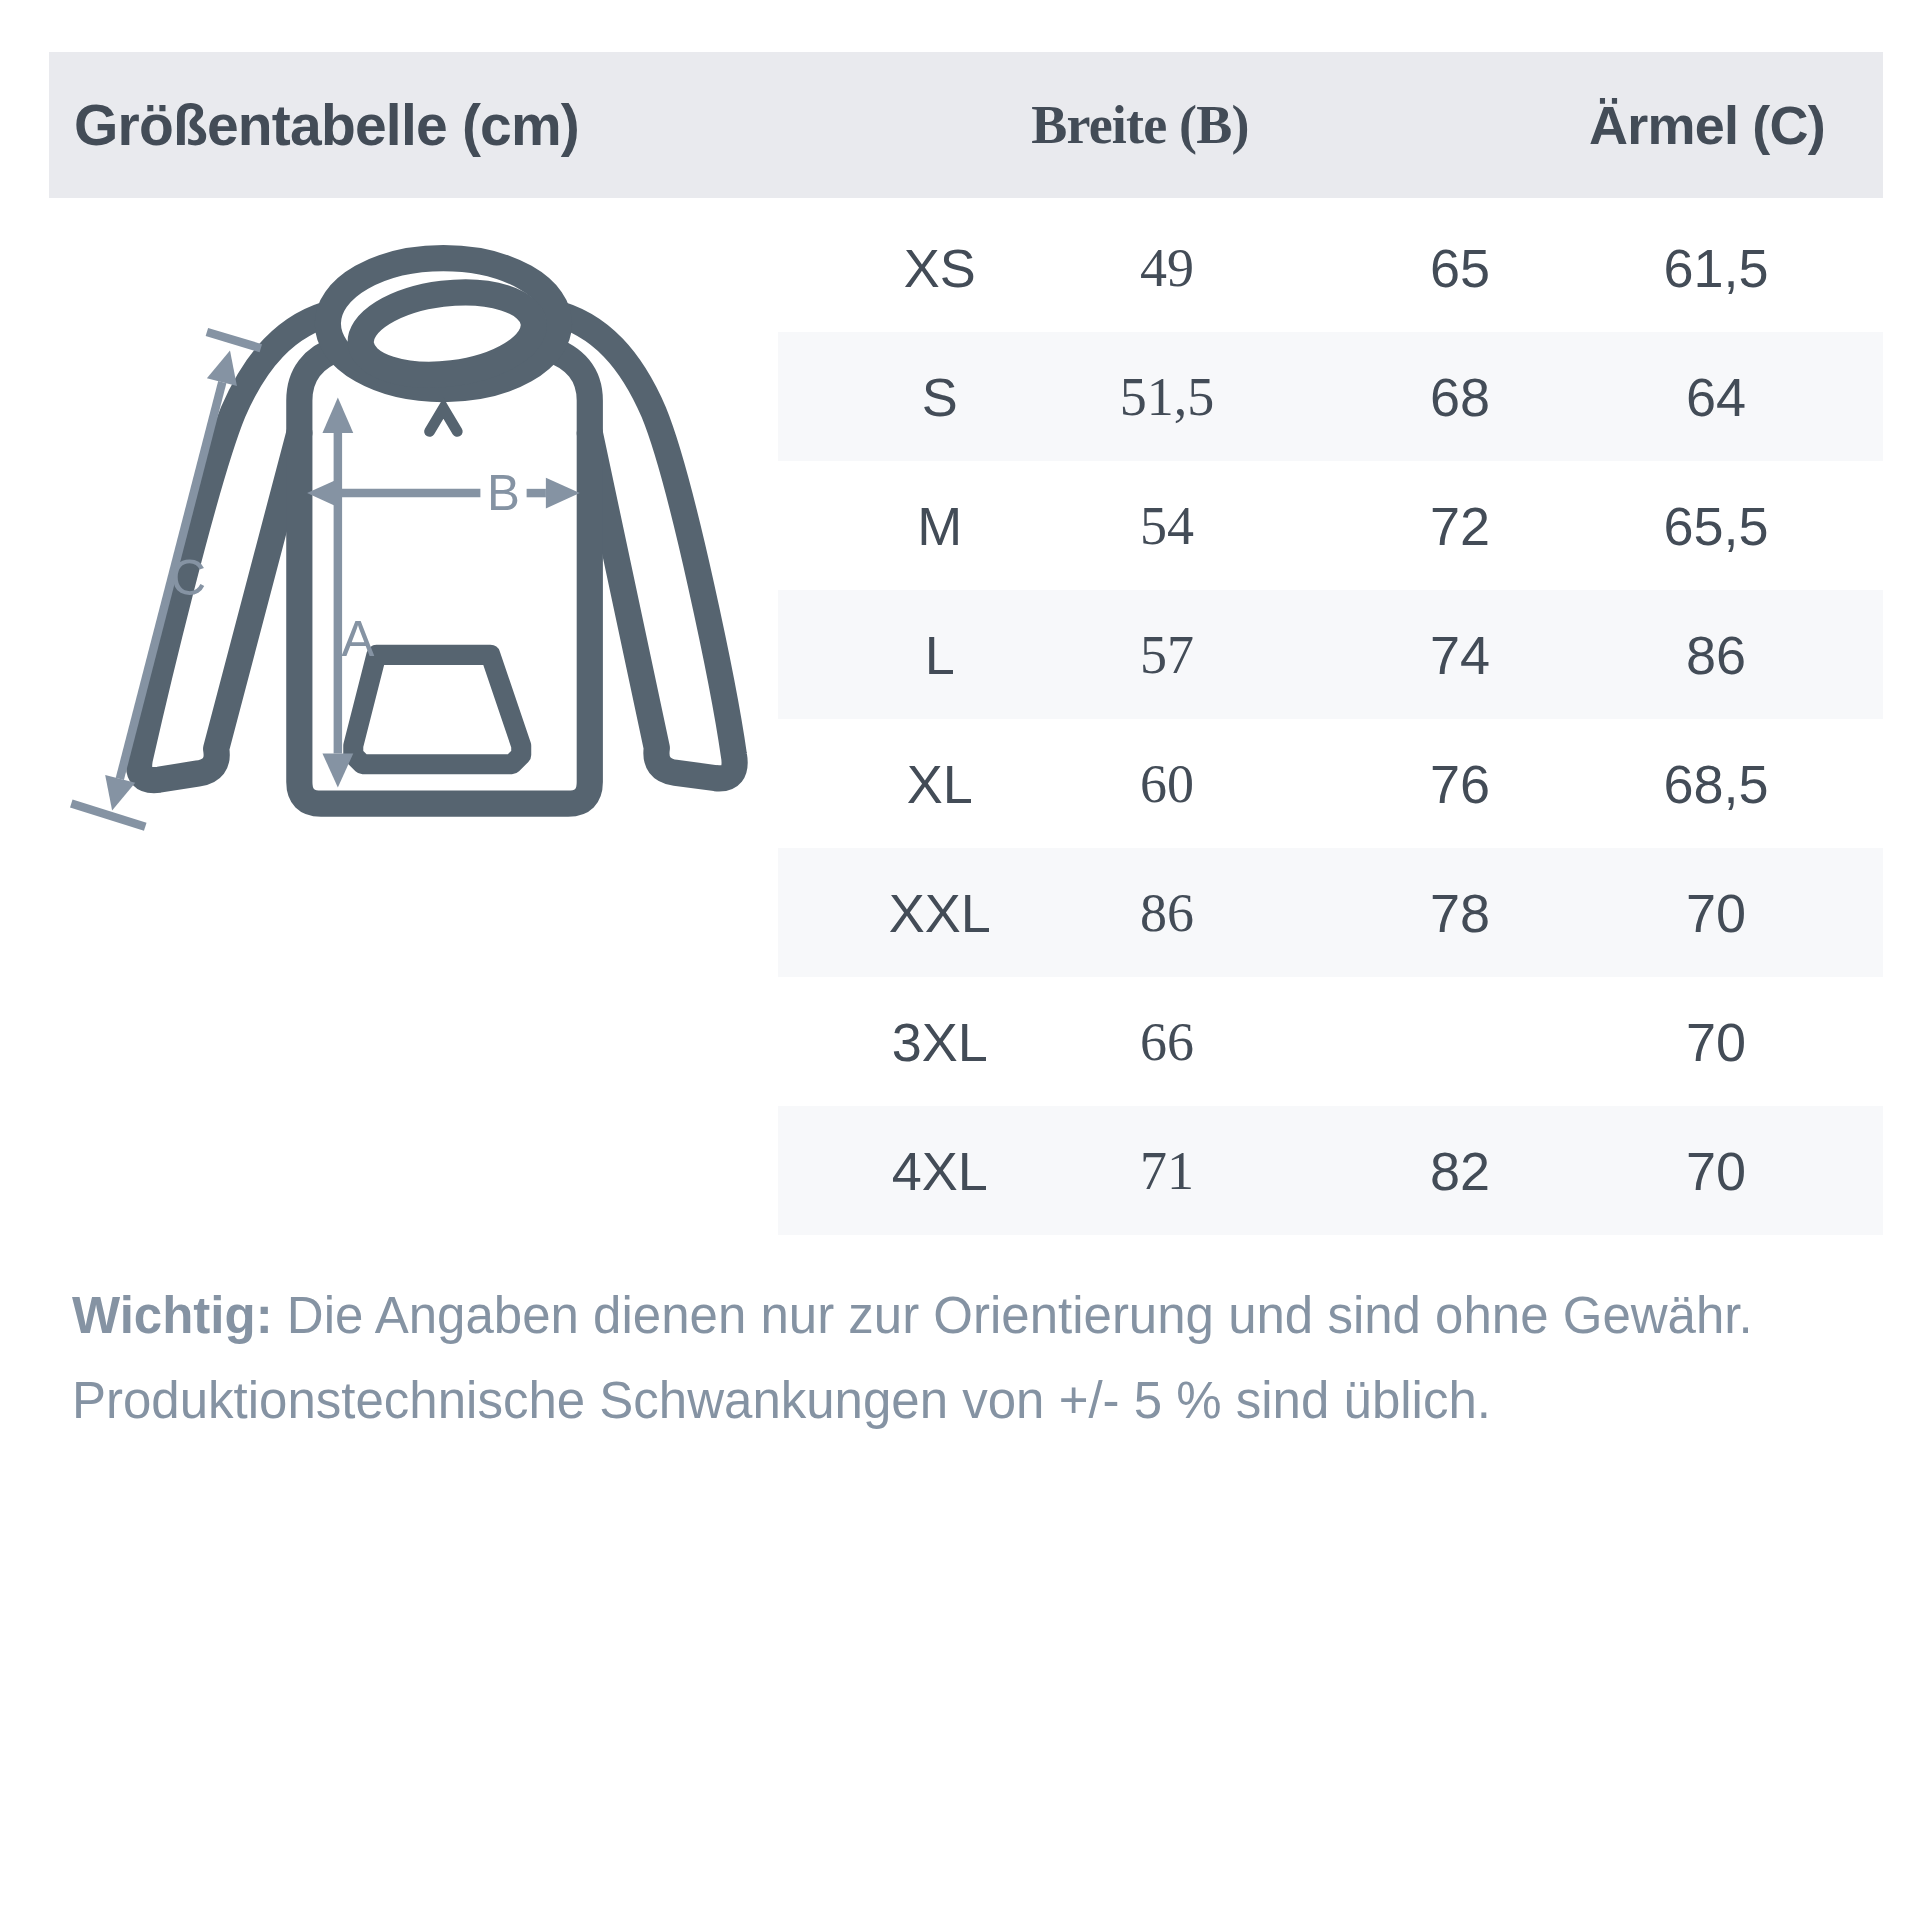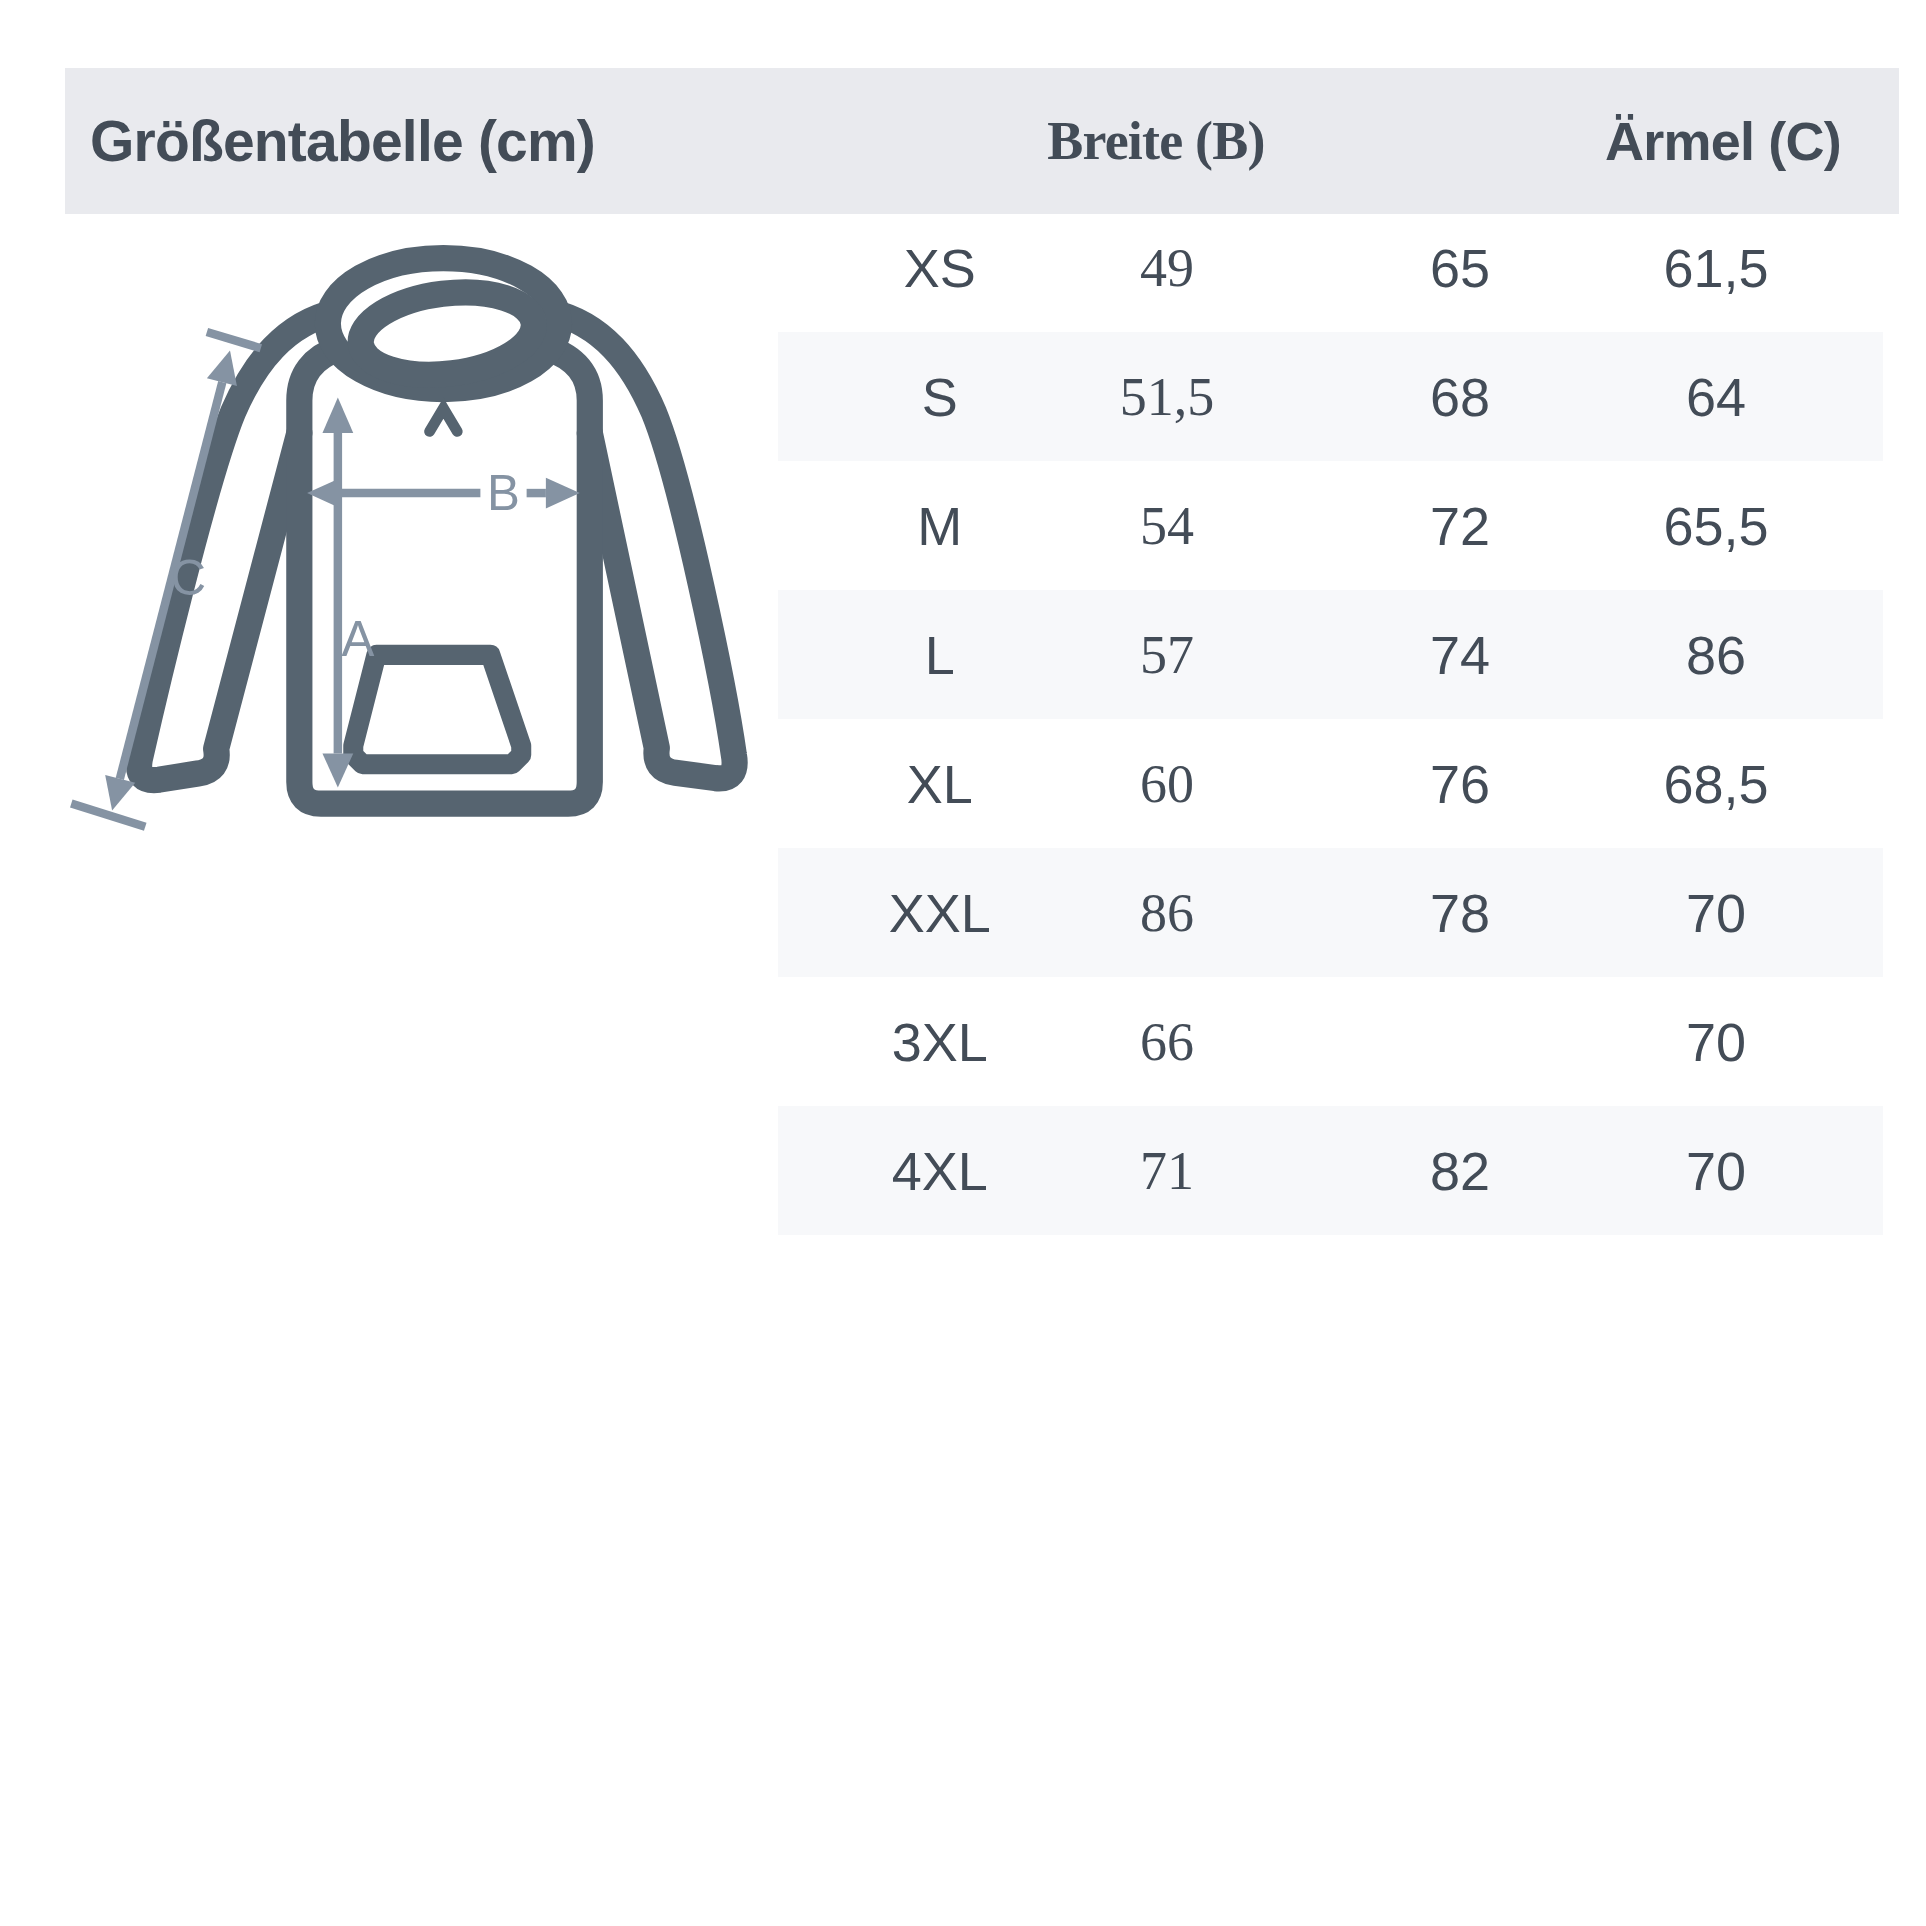--- a/index.html
+++ b/index.html
@@ -2,23 +2,22 @@
 <html style="font-size:12.3px"><head>
 <meta charset="utf-8">
 <style>
   html,body{margin:0;padding:0;background:#ffffff;}
   .canvas{
     position:relative;width:1926px;height:1926px;background:#ffffff;overflow:hidden;
     font-family:"Liberation Sans", sans-serif;color:#434c57;
   }
   
   .header-bar{
-    position:absolute;left:49px;top:68px;width:1834px;height:146px;
+    position:absolute;left:49px;top:52px;width:1834px;height:146px;
     background:#e9eaee;
-    margin-left:16px;
   }
   .title{
     position:absolute;left:25px;top:0;height:146px;display:flex;align-items:center;
     font-size:57px;font-weight:bold;letter-spacing:-0.8px;white-space:nowrap;
   }
   .col-head{
     position:absolute;top:0;height:146px;width:308px;display:flex;align-items:center;justify-content:center;
     font-size:54px;font-weight:bold;letter-spacing:-0.8px;white-space:nowrap;
   }
   .col-head.c1{left:937px;font-family:Liberation Serif, serif;}
@@ -148,15 +147,20 @@
       <div class="cell v3">70</div>
     </div>
     <div class="row band">
       <div class="cell size">4XL</div>
       <div class="cell v1">71</div>
       <div class="cell v2">82</div>
       <div class="cell v3">70</div>
     </div>
   </div>
 
+  <div class="footer">
+    <b>Wichtig:</b>
+    <span>Die Angaben dienen nur zur Orientierung und sind ohne Gewähr.</span><br>
+    <span>Produktionstechnische Schwankungen von +/- 5 % sind üblich.</span>
+  </div>
 
 </div>
 
 
 </body></html>

